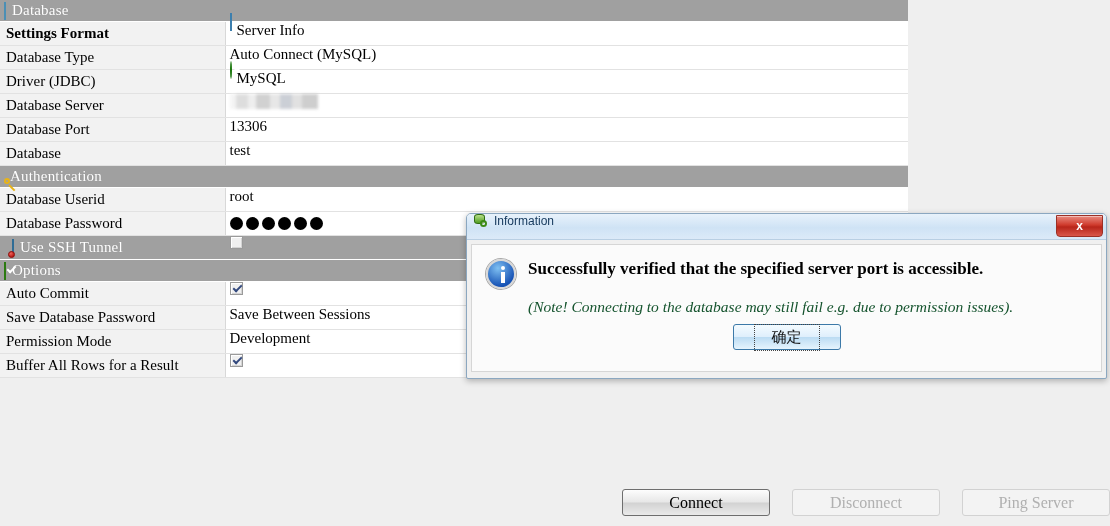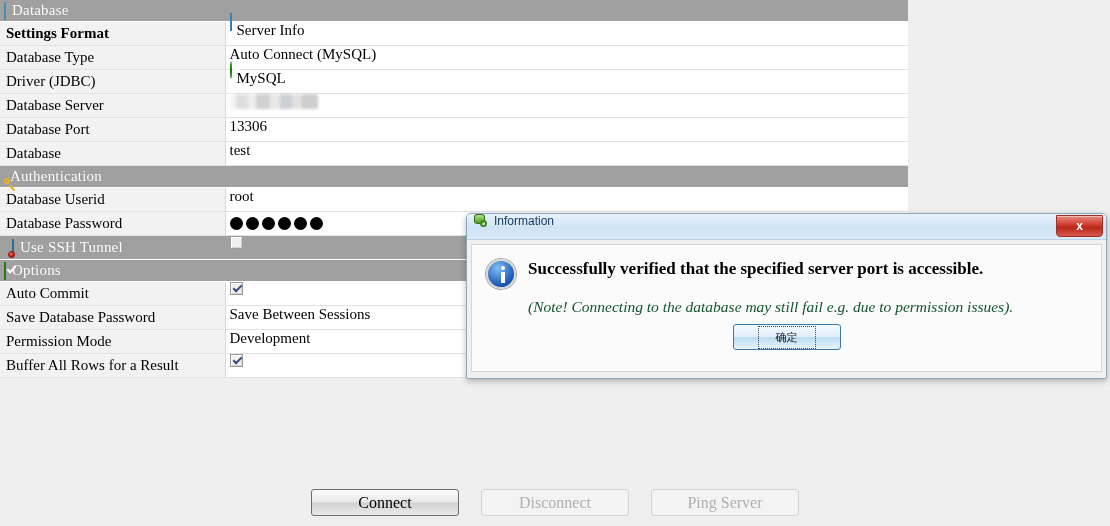--- a/index.html
+++ b/index.html
@@ -212,21 +212,21 @@
     width: 13px; height: 13px; border-radius: 50%;
     background: #000; display: block;
   }
 
   
   .button-bar {
     position: absolute;
     left: 0; right: 0;
     bottom: 10px;
     display: flex;
-    justify-content: center;
+    justify-content: flex-end;
     gap: 22px;
   }
   .btn {
     font-family: "Liberation Serif", serif;
     font-size: 16px;
     height: 27px;
     min-width: 148px;
     box-sizing: border-box;
     border-radius: 3px;
     cursor: pointer;
@@ -359,21 +359,21 @@
     box-sizing: border-box;
     background: linear-gradient(#f4fbff, #dfeffc 48%, #bcdcf3 52%, #e6f4fd);
     border: 1px solid #3c79a8;
     border-radius: 3px;
     display: flex; align-items: center; justify-content: center;
     cursor: pointer;
     position: relative;
   }
   .ok-btn span {
     font-family: "Liberation Sans", "DejaVu Sans", sans-serif;
-    font-size: 11px;
+    font-size: 15px;
     color: #111;
     outline: 1px dotted #444;
     outline-offset: 3px;
     padding: 0 14px;
   }
 </style>
 </head>
 <body>
 
 <table class="prop-table">

